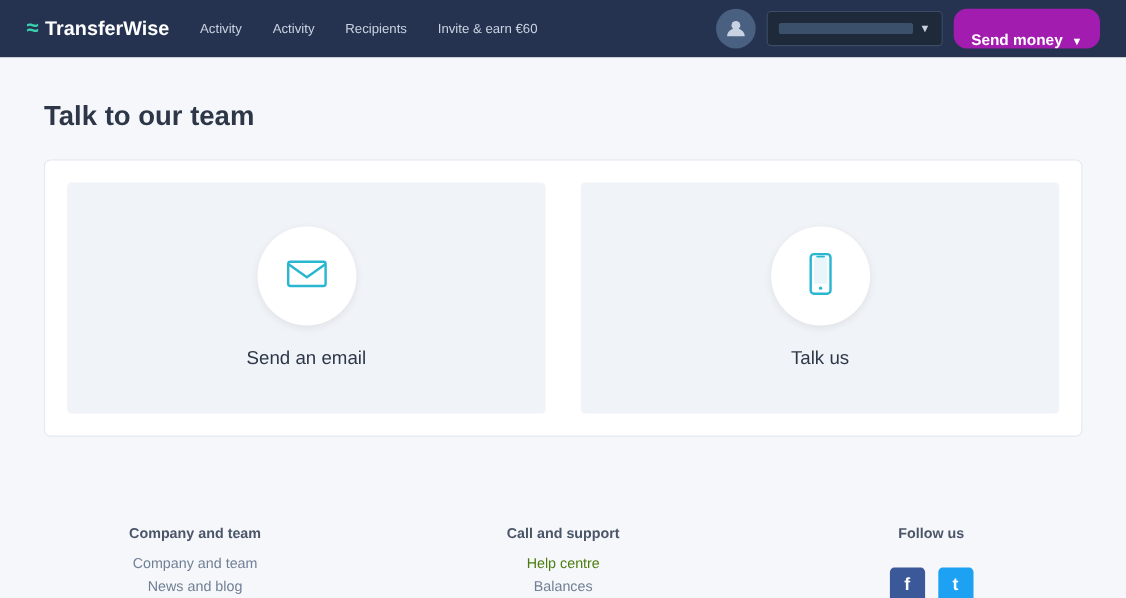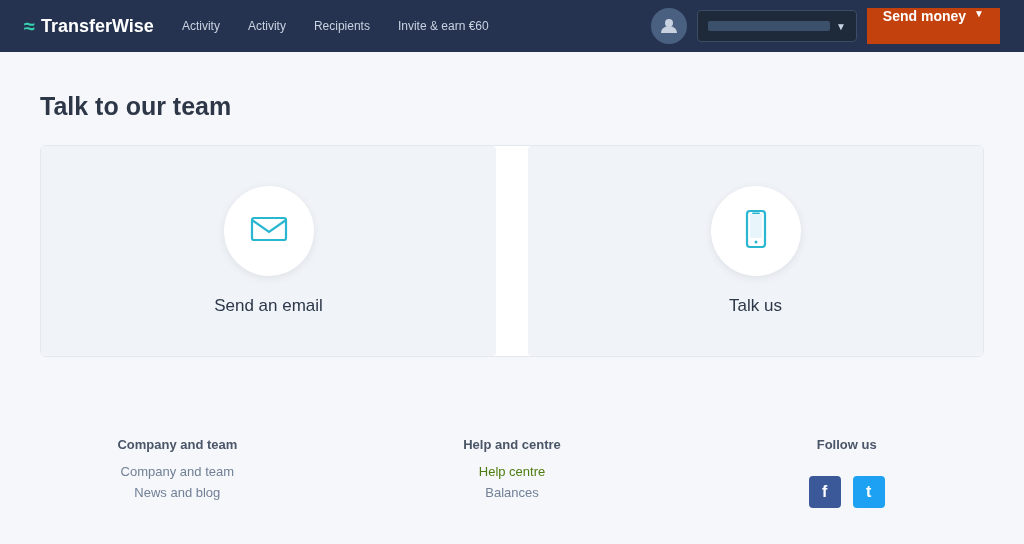--- a/index.html
+++ b/index.html
@@ -73,31 +73,31 @@
       flex: 1;
       background: #253350;
       height: 10px;
       border-radius: 2px;
     }
     .dropdown-arrow {
       color: #c9d2e0;
       font-size: 10px;
     }
     .send-money-btn {
-      background: #c2410c;
+      background: #a21caf;
       color: #fff;
       border: none;
-      border-radius: 0;
+      border-radius: 12px;
       padding: 0 16px;
       height: 36px;
       font-size: 14px;
       font-weight: 600;
       cursor: pointer;
       display: flex;
-      align-items: flex-start;
+      align-items: flex-end;
       gap: 8px;
       white-space: nowrap;
     }
     .send-money-btn .arrow-down {
       font-size: 10px;
     }
 
     
     .main-content {
       padding: 40px 40px 0 40px;
@@ -107,20 +107,21 @@
       font-weight: 700;
       color: #2d3748;
       margin-bottom: 24px;
     }
 
     
     .contact-container {
       background: #fff;
       border: 1px solid #e2e8f0;
       border-radius: 6px;
+      padding: 20px;
       display: flex;
       gap: 32px;
     }
     .contact-card {
       flex: 1;
       background: #f0f3f8;
       border-radius: 4px;
       display: flex;
       flex-direction: column;
       align-items: center;
@@ -283,21 +284,21 @@
   <div class="footer-grid">
 
     <div class="footer-col">
       <div class="footer-heading">Company and team</div>
       <a class="footer-link">Company and team</a>
       <a class="footer-link">News and blog</a>
 
     </div>
 
     <div class="footer-col">
-      <div class="footer-heading">Help and centre</div>
+      <div class="footer-heading">Call and support</div>
       <a class="footer-link-blue">Help centre</a>
       <a class="footer-link">Balances</a>
 
     </div>
 
     <div class="footer-col-right">
       <div class="footer-heading">Follow us</div>
       <div class="social-icons">
         <div class="social-btn fb-btn">
           <span>f</span>

